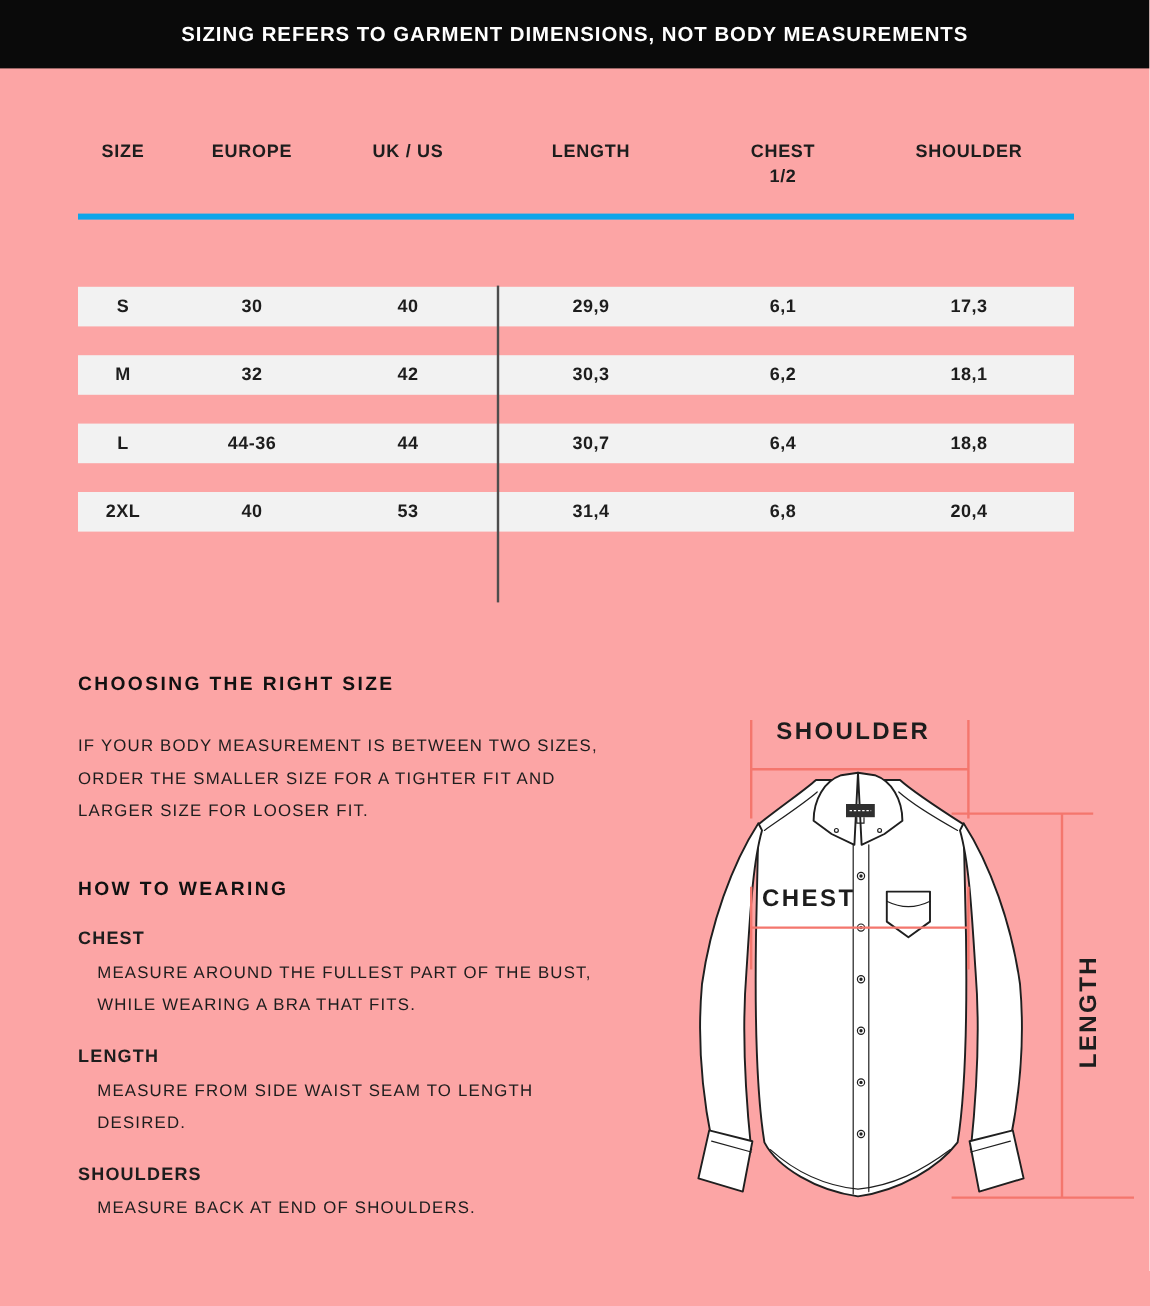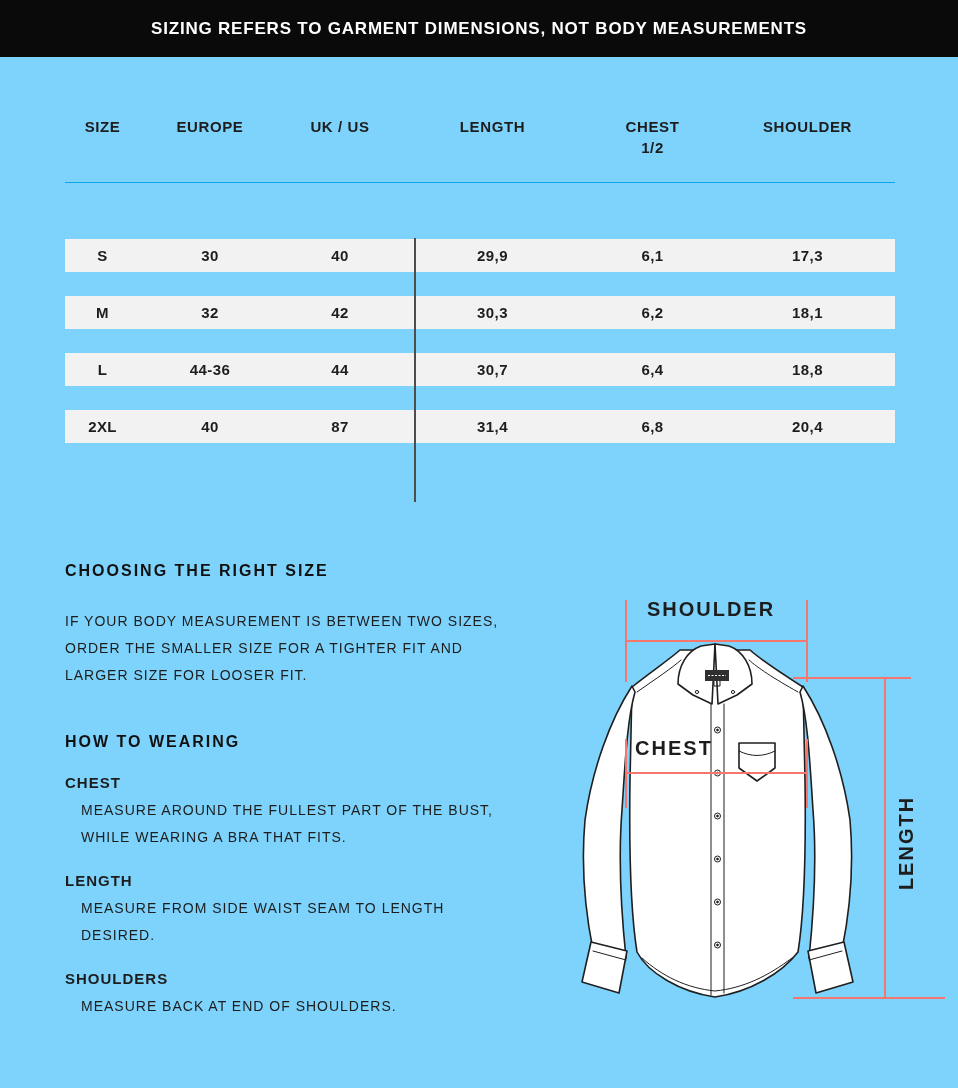--- a/index.html
+++ b/index.html
@@ -1,35 +1,35 @@
 <!DOCTYPE html>
 <html><head>
 <meta charset="utf-8">
 <style>
   * { box-sizing: border-box; }
   html,body { margin:0; padding:0; background:#fff; }
   .page {
     position:relative; width:958px; height:1088px; overflow:hidden;
-    background:#7dd3fc; color:#1d1d1d;
+    background:#fca5a5; color:#1d1d1d;
     font-family:"Liberation Sans", sans-serif;
     text-decoration:underline;
   }
   
   .banner {
     position:absolute; left:0; top:0; width:958px; height:57px;
     background:#0a0a0a; display:flex; align-items:center; justify-content:center;
   }
   .banner .banner-text {
     color:#ffffff; font-size:17px; font-weight:700; letter-spacing:0.8px; white-space:nowrap;
   }
   
   .table-area { position:absolute; left:65px; top:100px; width:830px; }
   .thead {
     display:grid; grid-template-columns:75px 140px 120px 185px 135px 175px;
-    padding-top:16px; height:83px; border-bottom:1px solid #0ea5e9;
+    padding-top:16px; height:83px; border-bottom:5px solid #0ea5e9;
   }
   .th { text-align:center; font-size:15px; font-weight:700; letter-spacing:0.6px; line-height:21px; }
   .tbody { position:relative; margin-top:56px; }
   .trow {
     display:grid; grid-template-columns:75px 140px 120px 185px 135px 175px;
     height:33px; margin-bottom:24px; background:#f2f2f2; align-items:center;
   }
   .trow:last-child { margin-bottom:0; }
   .td { text-align:center; font-size:15px; font-weight:700; letter-spacing:0.4px; }
   .col-divider {
@@ -91,21 +91,21 @@
         <div class="td">L</div>
         <div class="td">44-36</div>
         <div class="td">44</div>
         <div class="td">30,7</div>
         <div class="td">6,4</div>
         <div class="td">18,8</div>
       </div>
       <div class="trow">
         <div class="td">2XL</div>
         <div class="td">40</div>
-        <div class="td">87</div>
+        <div class="td">53</div>
         <div class="td">31,4</div>
         <div class="td">6,8</div>
         <div class="td">20,4</div>
       </div>
       <div class="col-divider"></div>
     </div>
   </section>
 
   <section class="info">
     <h2 class="h2">CHOOSING THE RIGHT SIZE</h2>

